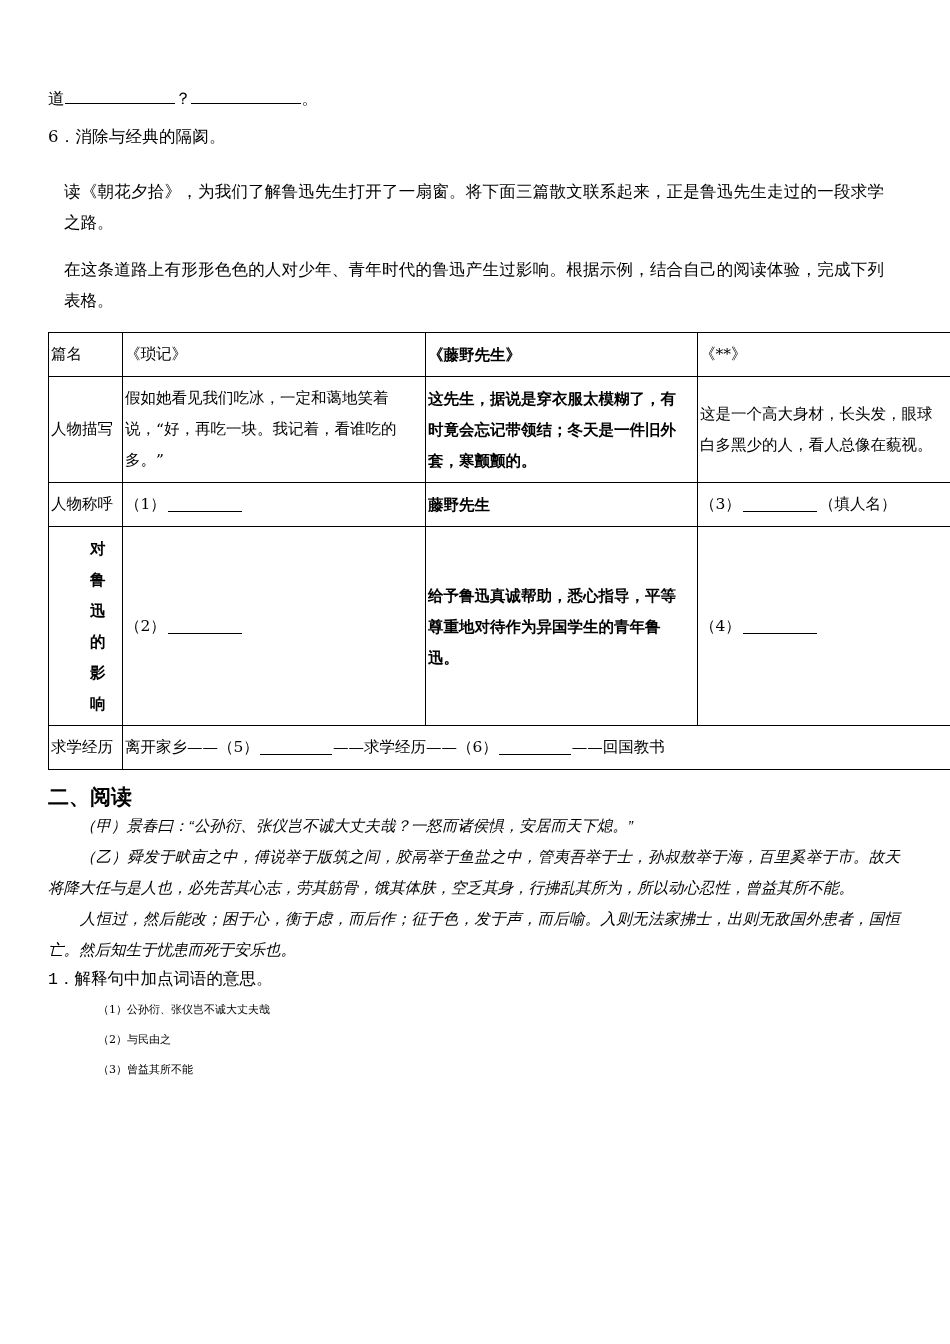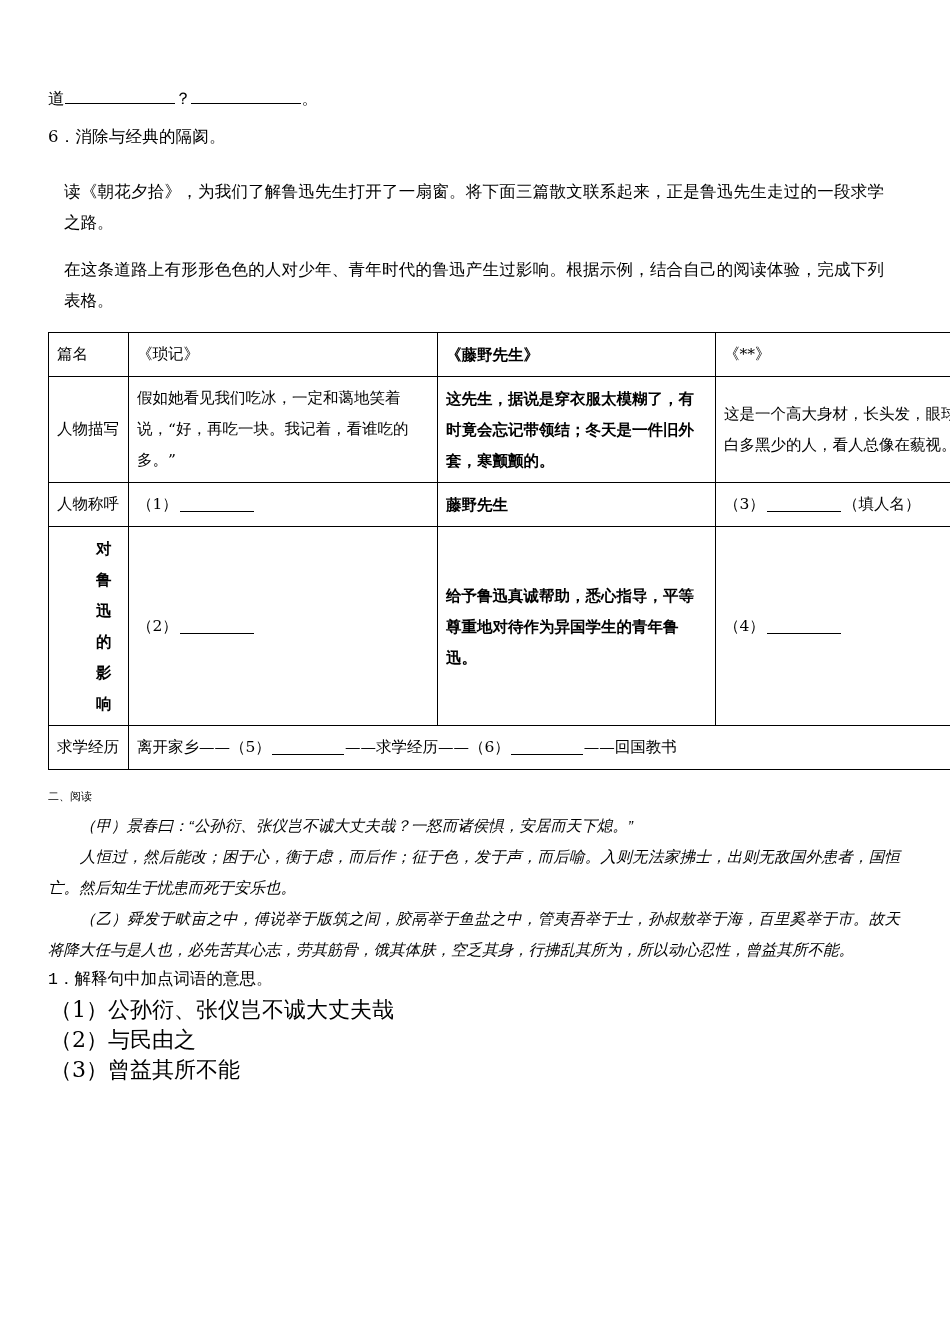--- a/index.html
+++ b/index.html
@@ -49,37 +49,37 @@
     line-height: 31px;
     text-align: justify;
     margin: 16px;
   }
 
   .spacer-8 { height: 8px; }
   .spacer-14 { height: 14px; }
 
   
   .section-head {
-    font-size: 11px;
-    font-weight: normal;
+    font-size: 21px;
+    font-weight: bold;
     line-height: 26px;
     font-family: "DejaVu Sans", "Liberation Sans", sans-serif;
   }
 
   
   table.grid {
     border-collapse: collapse;
     width: 849px;
     table-layout: fixed;
     margin-top: 6px;
   }
   table.grid td {
     border: 1.3px solid #000;
     vertical-align: middle;
-    padding: 6px 9px 6px 8px;
+    padding: 6px 9px 6px 2px;
     font-size: 15.5px;
     line-height: 31px;
   }
   td.col-label { width: 62px; padding-left: 6px; padding-right: 4px; }
   td.col-b { width: 291px; }
   td.col-c { width: 260px; font-weight: bold; }
   td.col-d { width: 244px; }
   .cell-txt { display: block; }
   .label-bold { font-weight: bold; margin-left: 39px; }
 
@@ -108,23 +108,24 @@
     margin: 0;
   }
   .indent2 { text-indent: 32px; }
 
   .qline {
     font-size: 16.5px;
     line-height: 30px;
     font-family: Liberation Mono, monospace;
   }
   .sub-q {
-    font-size: 22px;
+    font-size: 11px;
     line-height: 30px;
     padding-left: 2px;
+    margin-left: 48px;
   }
 </style>
 </head>
 <body>
 
 <div class="page">
   <div class="content">
 
     <div class="line">
       <span>道</span><span class="blank-line" style="width:110px;"></span><span>？</span><span class="blank-line" style="width:110px;"></span><span>。</span>
@@ -194,23 +195,23 @@
     </table>
 
     <div class="spacer-14"></div>
 
     <div class="section-head">二、阅读</div>
 
 
     <p class="classical indent2"><span>（甲）</span><span>景春曰：“公孙衍、张仪岂不诚大丈夫哉？一怒而诸侯惧，安居而天下熄。”</span></p>
 
 
+    <p class="classical indent2"><span>（乙）</span><span>舜发于畎亩之中，傅说举于版筑之间，胶鬲举于鱼盐之中，管夷吾举于士，孙叔敖举于海，百里奚举于市。故天将降大任与是人也，必先苦其心志，劳其筋骨，饿其体肤，空乏其身，行拂乱其所为，所以动心忍性，曾益其所不能。</span></p>
+
     <p class="classical indent2">人恒过，然后能改；困于心，衡于虑，而后作；征于色，发于声，而后喻。入则无法家拂士，出则无敌国外患者，国恒亡。然后知生于忧患而死于安乐也。</p>
-
-    <p class="classical indent2"><span>（乙）</span><span>舜发于畎亩之中，傅说举于版筑之间，胶鬲举于鱼盐之中，管夷吾举于士，孙叔敖举于海，百里奚举于市。故天将降大任与是人也，必先苦其心志，劳其筋骨，饿其体肤，空乏其身，行拂乱其所为，所以动心忍性，曾益其所不能。</span></p>
 
     <div class="qline">
       <span>1．</span><span>解释句中加点词语的意思。</span>
     </div>
 
     <div class="sub-q">（1）公孙衍、张仪岂不诚大丈夫哉</div>
     <div class="sub-q">（2）与民由之</div>
     <div class="sub-q">（3）曾益其所不能</div>
 
   </div>

